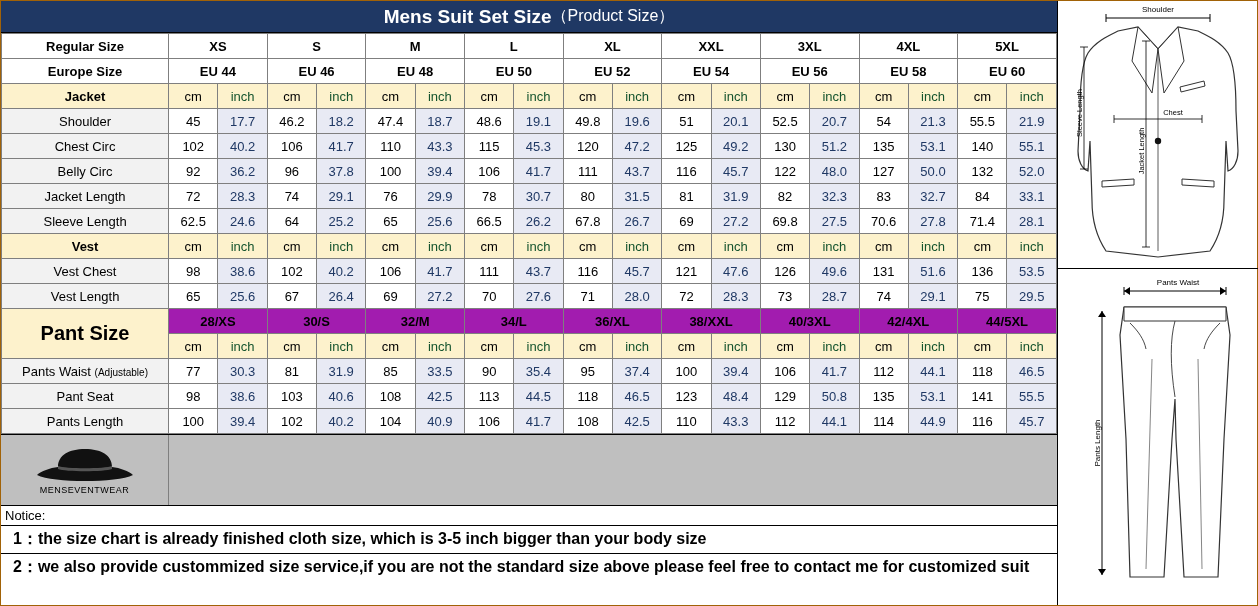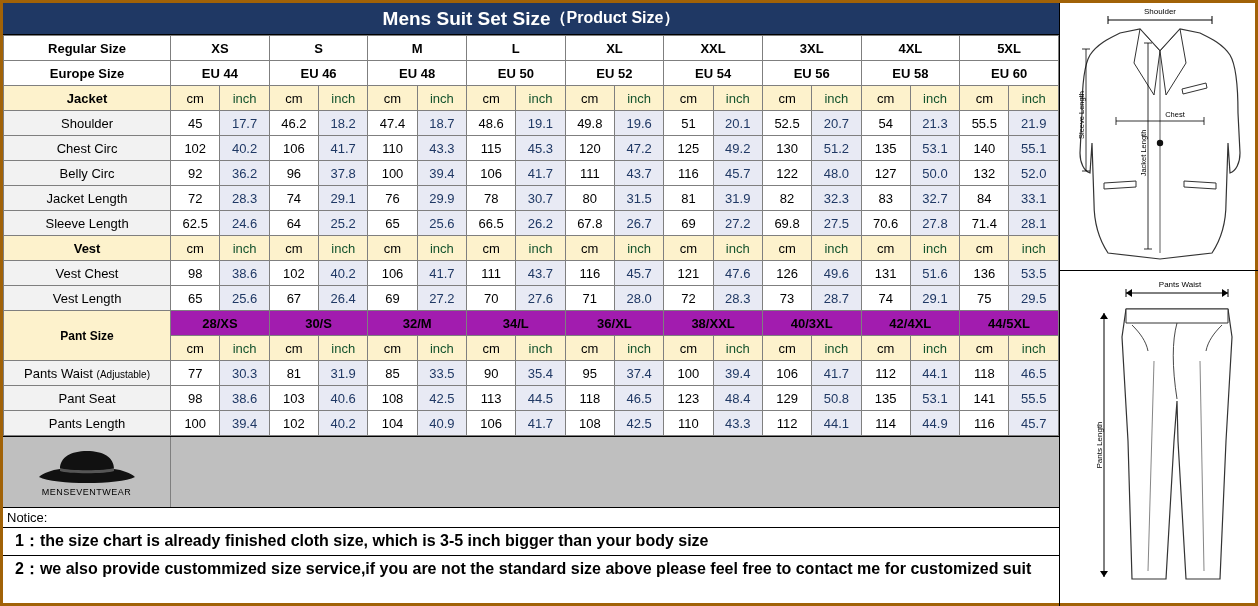--- a/index.html
+++ b/index.html
@@ -1,40 +1,40 @@
 <!DOCTYPE html>
 <html><head>
 <meta charset="utf-8">
 <style>
   html,body{margin:0;padding:0;background:#fff;}
   body{width:1258px;height:606px;font-family:"Liberation Sans",sans-serif;overflow:hidden;}
-  .page{position:relative;width:1258px;height:606px;box-sizing:border-box;border:3px solid #a16207;}
+  .page{position:relative;width:1258px;height:606px;box-sizing:border-box;border:1px solid #a16207;}
   .left{position:absolute;left:0;top:0;width:1056px;height:604px;box-sizing:border-box;}
   .right{position:absolute;left:1056px;top:0;width:201px;height:604px;box-sizing:border-box;border-left:1px solid #000;}
 
   
   .title{height:32px;background:#1f3864;color:#fff;display:flex;align-items:center;justify-content:center;
          font-size:19px;font-weight:bold;border-bottom:1px solid #000;box-sizing:border-box;}
-  .title .sub{font-size:16px;font-weight:bold;}
+  .title .sub{font-size:16px;font-weight:normal;}
 
   
   table.chart{border-collapse:collapse;width:100%;table-layout:fixed;}
   table.chart td{border:1px solid #7f7f7f;font-size:13px;text-align:center;padding:0;height:25px;
                  box-sizing:border-box;font-family:"Liberation Sans",sans-serif;}
   .lbl{width:166px;}
   .cm{color:#000;background:#ffffff;}
   .inch{color:#1f3864;background:#e8eaf4;}
   .hdr-reg td{background:#ffffff;font-weight:bold;font-size:15px;height:27px;}
   .hdr-eu td{background:#ffffff;font-weight:bold;font-size:13px;height:23px;}
   .rowlabel{background:#f2f2f2;font-size:13px;}
   .sectionlabel{background:#fdf2cc;font-weight:bold;font-size:16px;}
   .unitcell{background:#fdf2cc;font-size:13px;}
   .unitcell.i{color:#14532d;}
   .pantsize td{background:#a21caf;font-weight:bold;font-size:15px;height:27px;}
-  .pantsize td.lbl{background:#fdf2cc;font-size:12px;}
+  .pantsize td.lbl{background:#fdf2cc;font-size:20px;}
   .small-note{font-size:10px;}
 
   
   .brand{height:72px;background:#bfbfbf;border-top:1px solid #000;border-bottom:1px solid #000;
          display:flex;align-items:flex-start;box-sizing:border-box;}
   .brand-logo{width:168px;height:100%;background:#bfbfbf;display:flex;flex-direction:column;
               align-items:center;justify-content:center;border-right:1px solid #7f7f7f;box-sizing:border-box;}
   .brand-logo .lname{font-size:9px;letter-spacing:.5px;margin-top:2px;}
   .brand-text{flex:1;text-align:center;font-family:"Liberation Serif",serif;font-size:44px;
               letter-spacing:4px;color:#111;}

